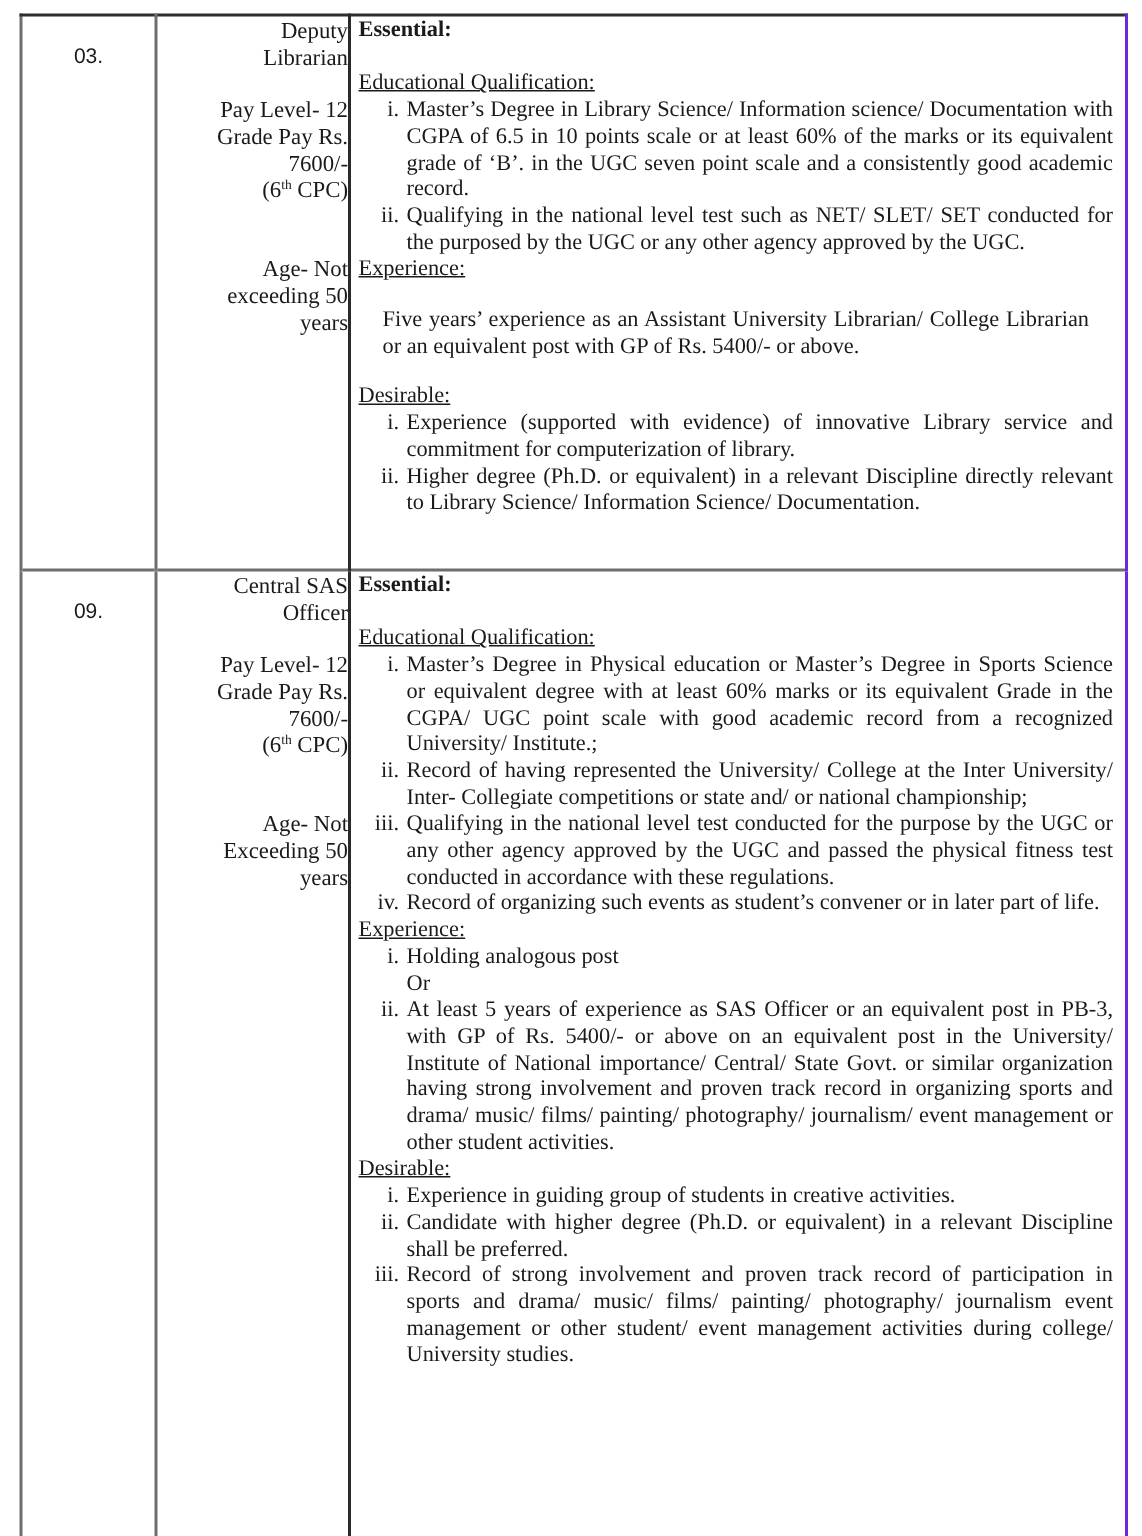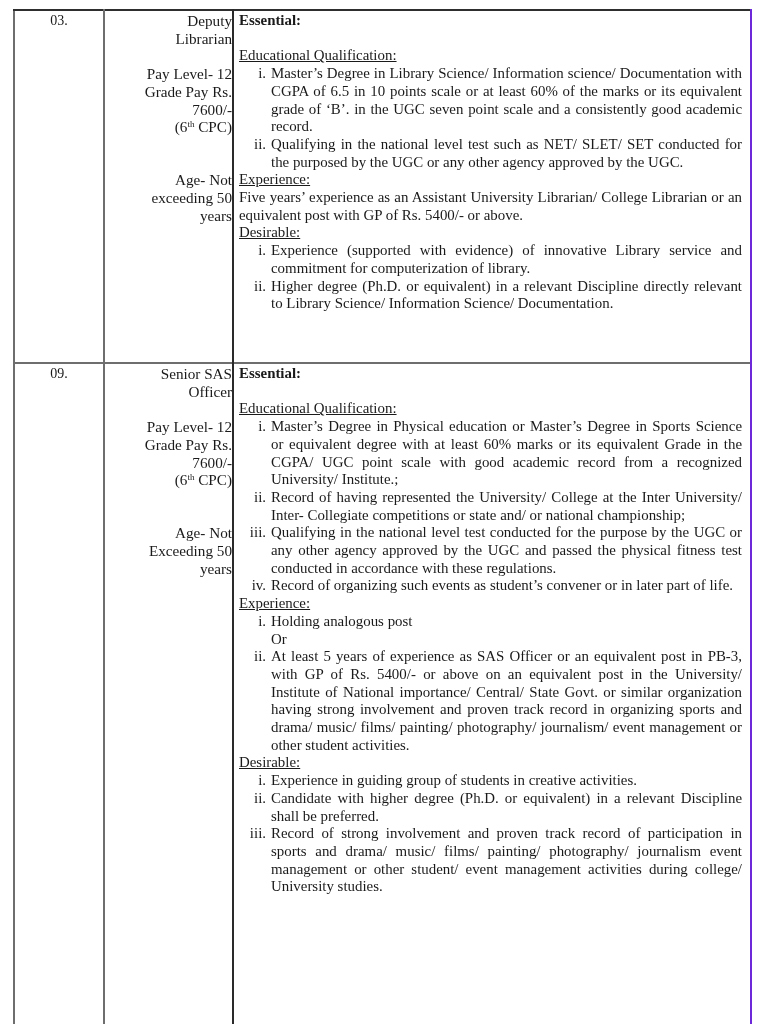--- a/index.html
+++ b/index.html
@@ -46,24 +46,24 @@
     .doc-table tr.row-first td {
       border-top: 2px solid #2e2e2e;
     }
     .doc-table tr.row-sep td {
       border-top: 2px solid #6e6e6e;
     }
     .doc-table tr.row-last td {
       border-bottom: 3px solid #6e6e6e;
     }
     .sno {
-      font-family: Liberation Serif, serif;
+      font-family: Liberation Sans, sans-serif;
       font-size: 14px;
       line-height: 17.7px;
-      padding-top: 1px;
+      padding-top: 18px;
     }
     .post-block {
       font-family: "Liberation Serif", serif;
       font-size: 15.2px;
       line-height: 17.7px;
       padding-top: 1px;
     }
     .post-block .gap {
       height: 17.7px;
     }
@@ -101,21 +101,21 @@
       padding-left: 32px;
       text-align: justify;
     }
     .qual li .num {
       position: absolute;
       left: 0;
       width: 27px;
       text-align: right;
     }
     .qual p {
-      margin: 0;
+      margin: 16px;
       text-align: justify;
     }
     .qual .or-line {
       padding-left: 32px;
     }
     .row1-body { height: 350px; }
     .row2-body { height: 660px; }
   </style>
 </head>
 <body>
@@ -161,21 +161,21 @@
       </div>
     </td>
   </tr>
 
   <tr class="row-sep row-last">
     <td class="col-sno">
       <div class="sno row2-body">09.</div>
     </td>
     <td class="col-post">
       <div class="post-block row2-body">
-        <div>Senior SAS</div>
+        <div>Central SAS</div>
         <div>Officer</div>
         <div class="gap"></div>
         <div>Pay Level- 12</div>
         <div>Grade Pay Rs.</div>
         <div>7600/-</div>
         <div><span>(6</span><sup>th</sup><span> CPC)</span></div>
         <div class="gap2"></div>
         <div>Age-  Not</div>
         <div>Exceeding 50</div>
         <div>years</div>

